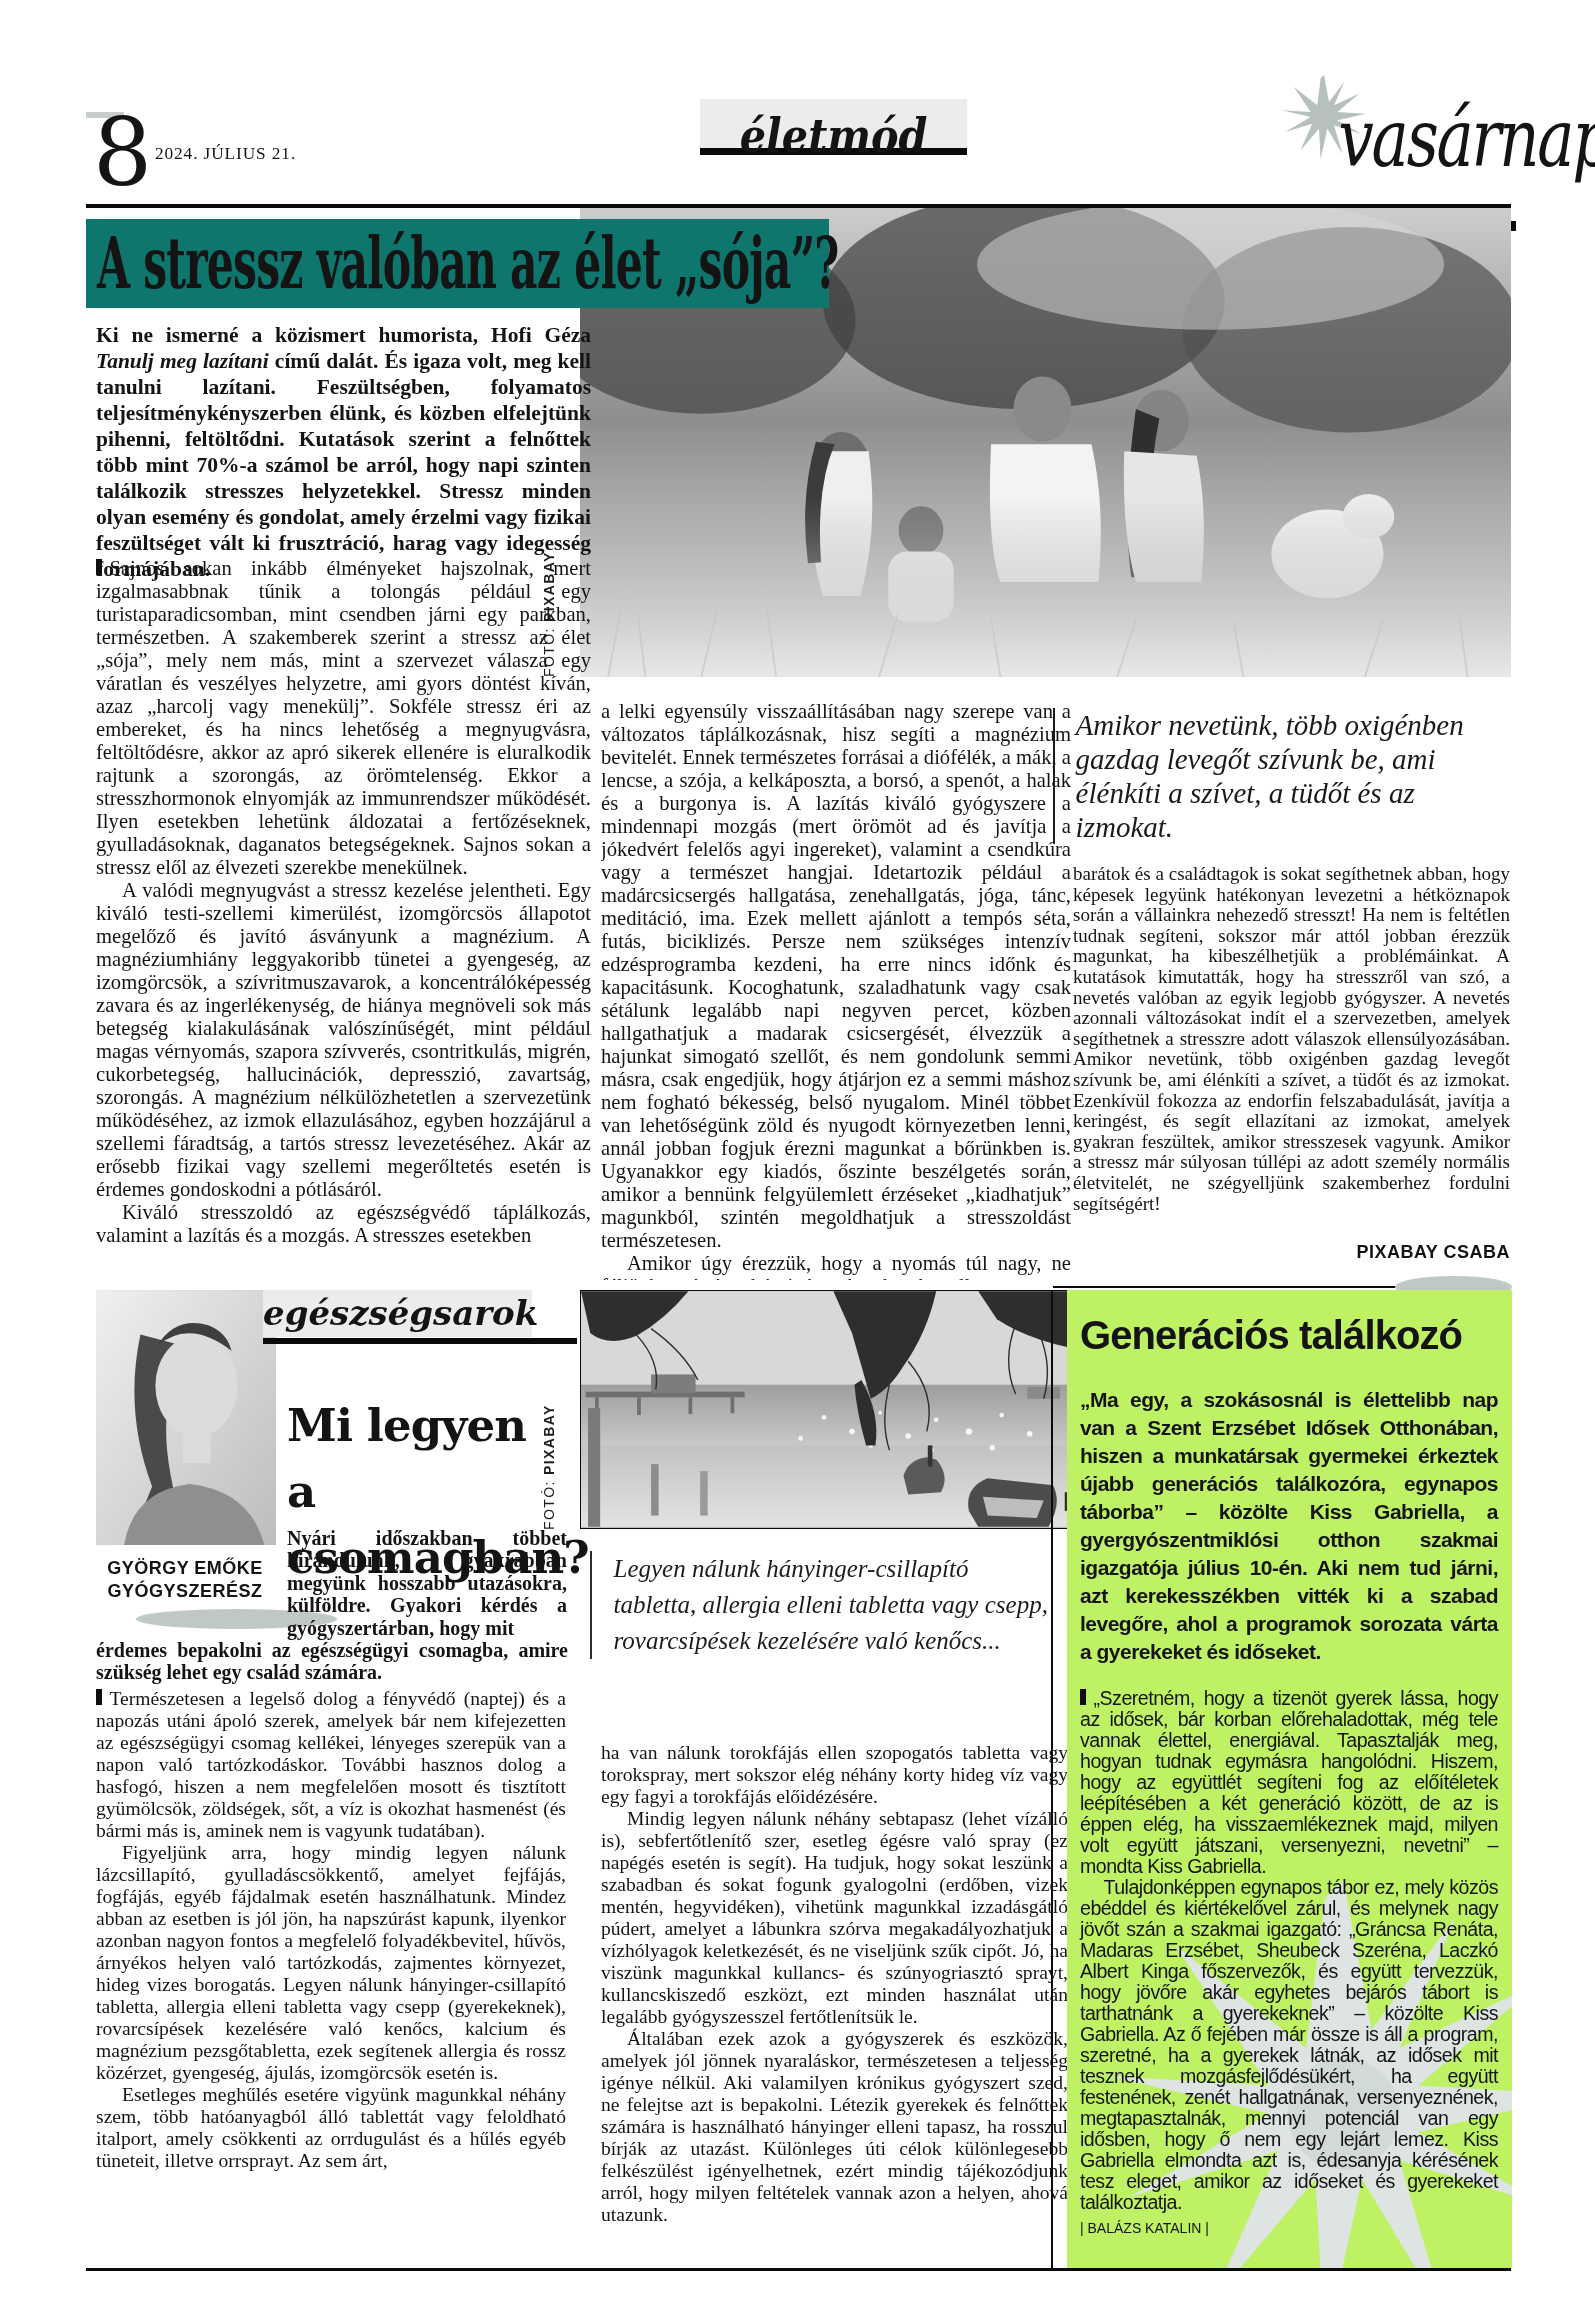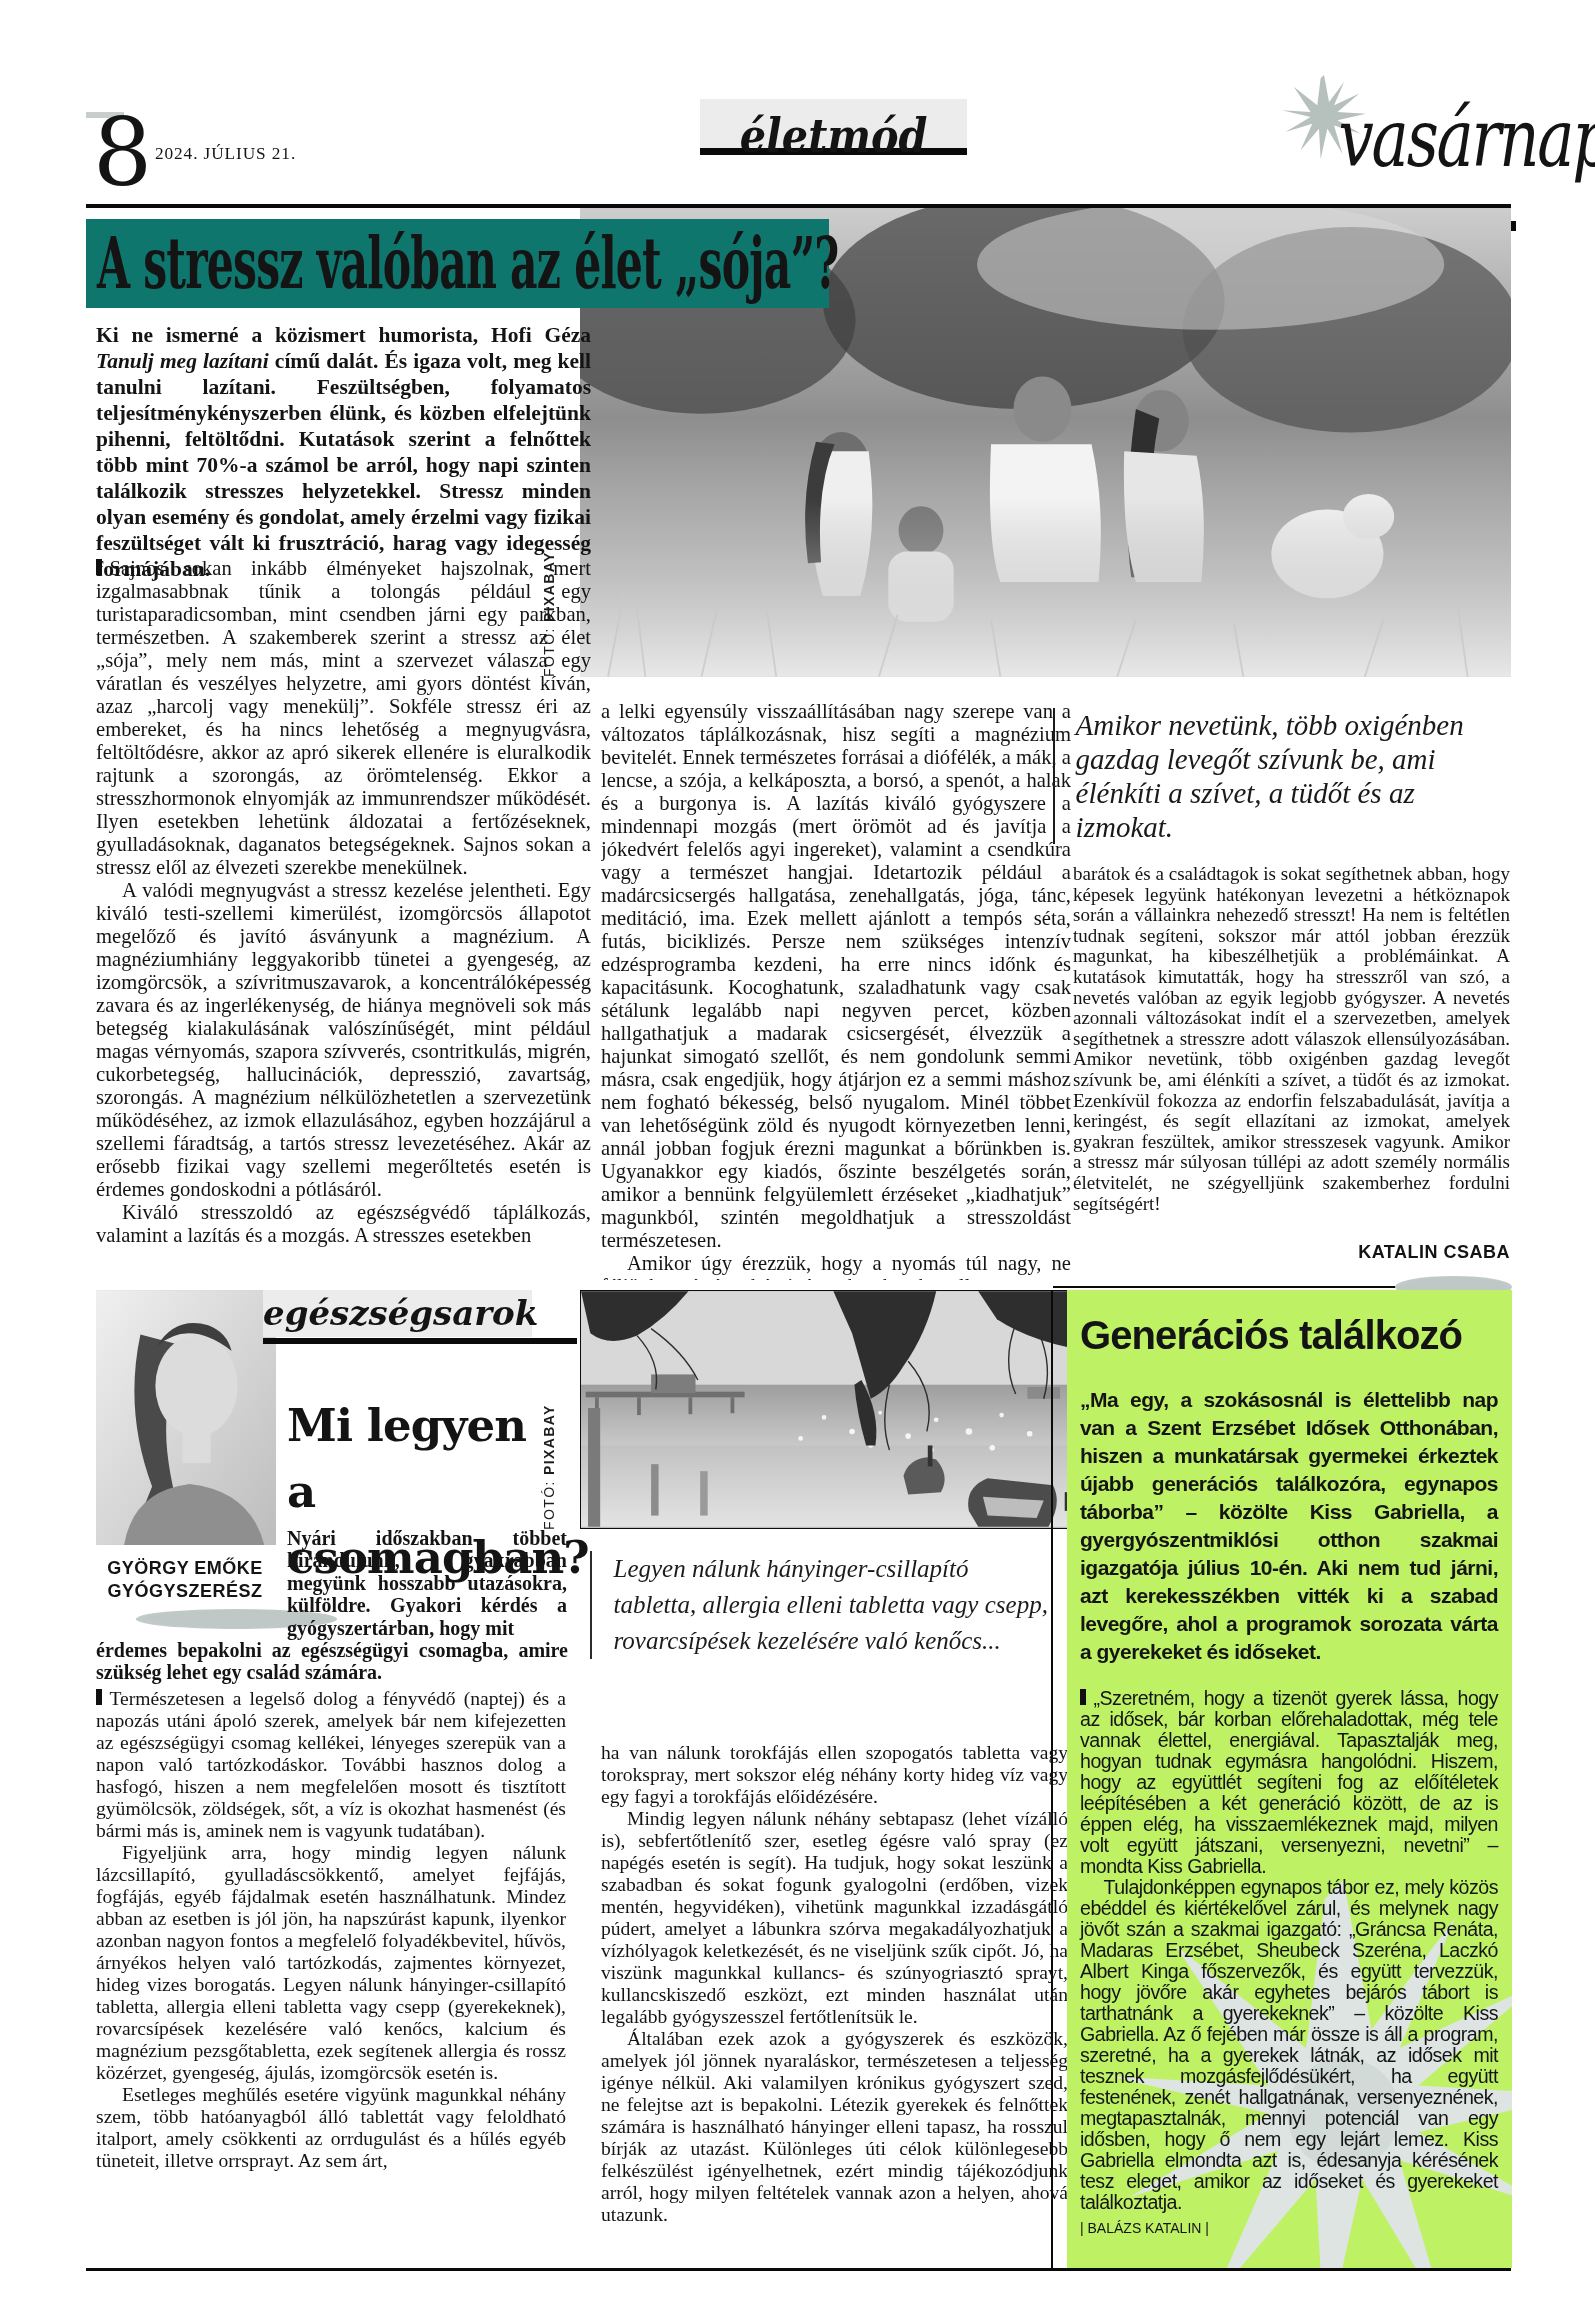--- a/index.html
+++ b/index.html
@@ -161,21 +161,21 @@
 
   <div class="abs bodycol" style="left:601px; top:700px; width:470px; height:580px; overflow:hidden;">
     <p>a lelki egyensúly visszaállításában nagy szerepe van a változatos táplálkozásnak, hisz segíti a magnézium bevitelét. Ennek természetes forrásai a diófélék, a mák, a lencse, a szója, a kelkáposzta, a borsó, a spenót, a halak és a burgonya is. A lazítás kiváló gyógyszere a mindennapi mozgás (mert örömöt ad és javítja a jókedvért felelős agyi ingereket), valamint a csendkúra vagy a természet hangjai. Idetartozik például a madárcsicsergés hallgatása, zenehallgatás, jóga, tánc, meditáció, ima. Ezek mellett ajánlott a tempós séta, futás, biciklizés. Persze nem szükséges intenzív edzésprogramba kezdeni, ha erre nincs időnk és kapacitásunk. Kocoghatunk, szaladhatunk vagy csak sétálunk legalább napi negyven percet, közben hallgathatjuk a madarak csicsergését, élvezzük a hajunkat simogató szellőt, és nem gondolunk semmi másra, csak engedjük, hogy átjárjon ez a semmi máshoz nem fogható békesség, belső nyugalom. Minél többet van lehetőségünk zöld és nyugodt környezetben lenni, annál jobban fogjuk érezni magunkat a bőrünkben is. Ugyanakkor egy kiadós, őszinte beszélgetés során, amikor a bennünk felgyülemlett érzéseket „kiadhatjuk” magunkból, szintén megoldhatjuk a stresszoldást természetesen.</p>
     <p class="ind">Amikor úgy érezzük, hogy a nyomás túl nagy, ne féljünk segítséget kérni. A szakemberek mellett a</p>
   </div>
 
   <div class="abs pullquote" style="left:1053px; top:708px; width:437px;">Amikor nevetünk, több oxigénben gazdag levegőt szívunk be, ami élénkíti a szívet, a tüdőt és az izmokat.</div>
   <div class="abs col3txt" style="left:1073px; top:864px; width:437px; height:369px; overflow:hidden;">
     <p>barátok és a családtagok is sokat segíthetnek abban, hogy képesek legyünk hatékonyan levezetni a hétköznapok során a vállainkra nehezedő stresszt! Ha nem is feltétlen tudnak segíteni, sokszor már attól jobban érezzük magunkat, ha kibeszélhetjük a problémáinkat. A kutatások kimutatták, hogy ha stresszről van szó, a nevetés valóban az egyik legjobb gyógyszer. A nevetés azonnali változásokat indít el a szervezetben, amelyek segíthetnek a stresszre adott válaszok ellensúlyozásában. Amikor nevetünk, több oxigénben gazdag levegőt szívunk be, ami élénkíti a szívet, a tüdőt és az izmokat. Ezenkívül fokozza az endorfin felszabadulását, javítja a keringést, és segít ellazítani az izmokat, amelyek gyakran feszültek, amikor stresszesek vagyunk. Amikor a stressz már súlyosan túllépi az adott személy normális életvitelét, ne szégyelljünk szakemberhez fordulni segítségért!</p>
   </div>
-  <div class="abs author" style="left:1073px; top:1242px; width:437px;">KATALIN CSABA</div>
+  <div class="abs author" style="left:1073px; top:1242px; width:437px;">PIXABAY CSABA</div>
 
   <div class="abs rule" style="left:1053px; top:1286px; width:355px; height:2.3px;"></div>
   <div class="abs gellipse" style="left:1395px; top:1276px; width:117px; height:22.4px;"></div>
 
   <div class="abs photo" style="left:96px; top:1290px; width:180px; height:255px;">
     <svg width="180" height="255" viewBox="0 0 385 545">
       <defs>
         <linearGradient id="ptbg" x1="0" y1="0" x2="1" y2="1">
           <stop offset="0" stop-color="#f0f0f0"></stop>
             <stop offset="1" stop-color="#bdbdbd"></stop>

